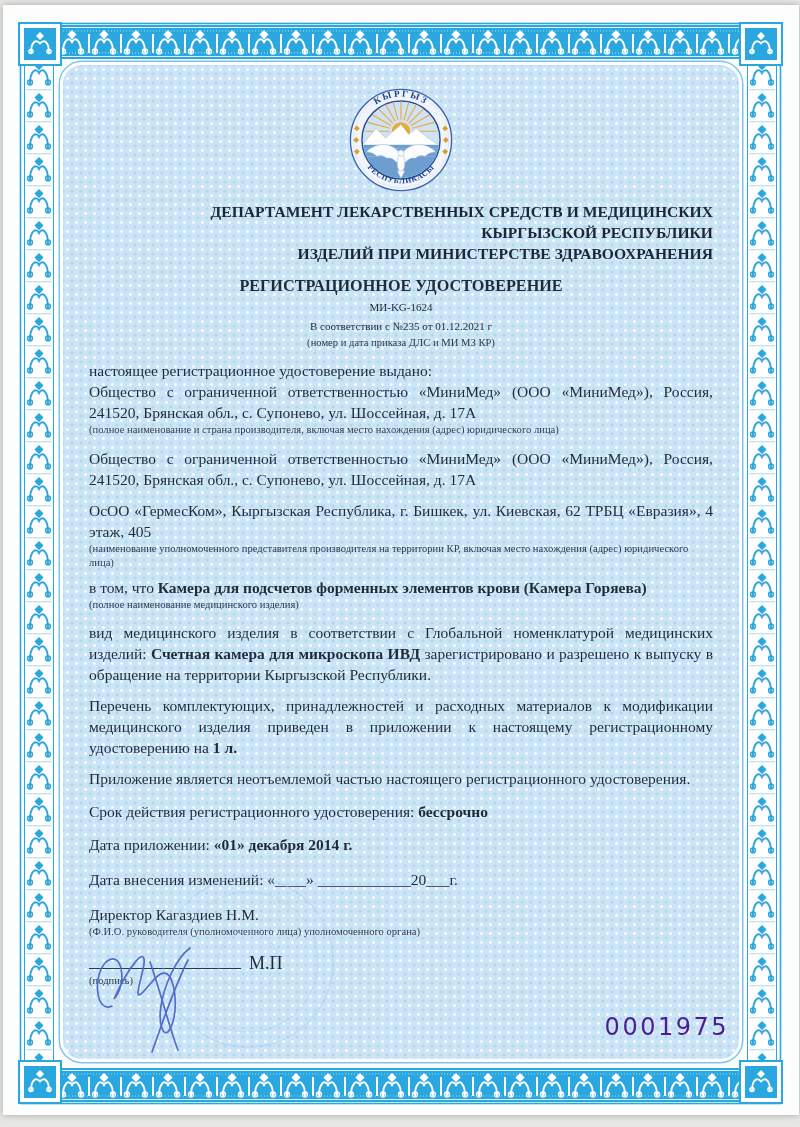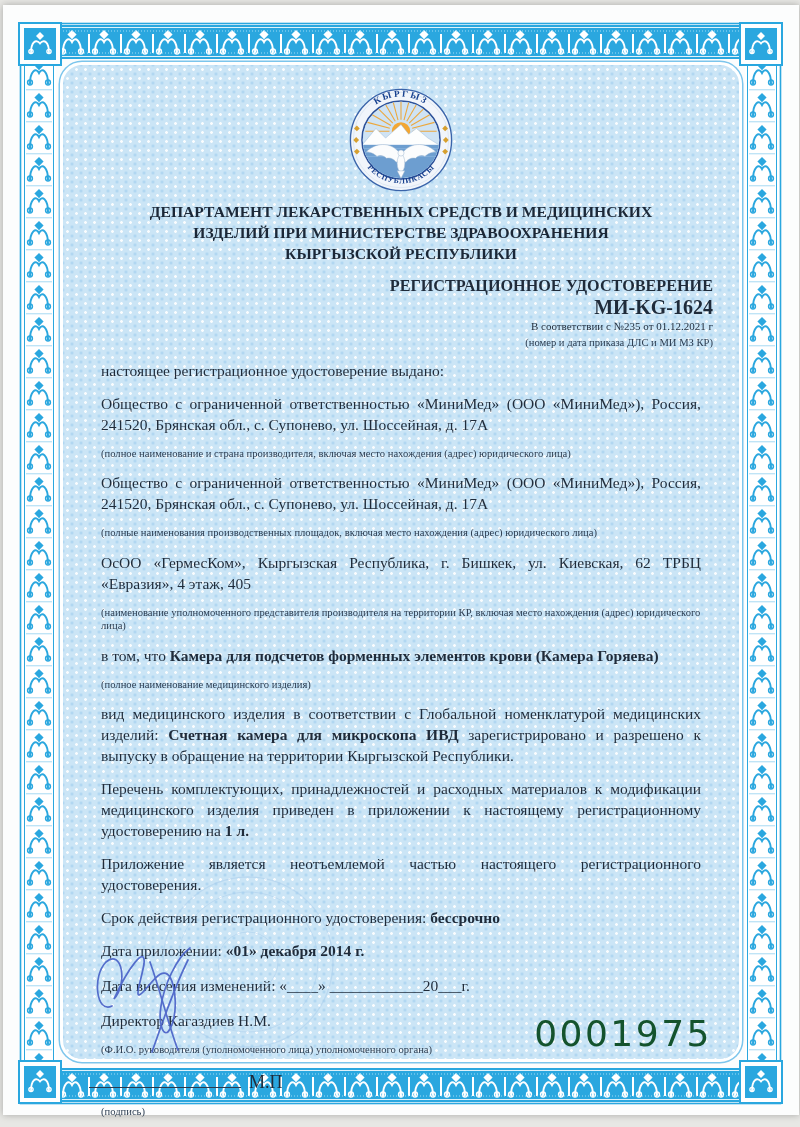--- a/index.html
+++ b/index.html
@@ -13,37 +13,37 @@
     border-radius:22px;border:3px solid #ffffff;
     box-shadow:0 0 0 1.5px #7cc5ec;
     background-color:#cbe5f6;
     background-image:
       radial-gradient(circle, rgba(255,255,255,.9) 1px, rgba(255,255,255,0) 1.7px),
       radial-gradient(circle, rgba(148,199,235,.55) 1px, rgba(255,255,255,0) 1.8px);
     background-size:9px 9px,9px 9px;background-position:0 0,4.5px 4.5px;
     padding:22px 26px 0;color:#1f2b3a;
   }
   .emblem-row{text-align:center;margin:0 0 4px}
-  .dept{font-weight:bold;text-align:center;font-size:15.6px;line-height:21px;color:#1b2737}
-  .docblock{text-align:right;margin-top:12px}
+  .dept{font-weight:bold;text-align:right;font-size:15.6px;line-height:21px;color:#1b2737}
+  .docblock{text-align:center;margin-top:12px}
   .doc-title{font-weight:bold;font-size:16.2px;line-height:21px}
-  .doc-num{font-weight:bold;font-size:20px;line-height:20px}
+  .doc-num{font-weight:normal;font-size:11px;line-height:20px}
   .doc-acc{font-size:11px;line-height:19px}
-  p{margin:12px}
+  p{margin:0}
   .body{font-size:15.5px;line-height:21px}
   .just{text-align:justify}
   .bold{font-weight:normal}
   b{font-weight:bold}
   .cap{font-size:10.6px;line-height:13.5px;color:#2b3c50}.mt8{margin-top:8px}.mt10{margin-top:10px}
   .mt12{margin-top:12px}.mt14{margin-top:14px}
   .sig-row{margin-top:14px;font-size:18px}
   .sig-line{display:inline-block;width:152px;height:16px;border-bottom:1.4px solid #2b3b4f;vertical-align:baseline}
   .mp{margin-left:8px}
-  .serial{position:absolute;right:88px;top:1013px;font-family:"DejaVu Sans","Liberation Sans",sans-serif;
-    font-size:36px;letter-spacing:2.5px;color:#14532d}
+  .serial{position:absolute;right:71px;top:1013px;font-family:"DejaVu Sans","Liberation Sans",sans-serif;
+    font-size:24px;letter-spacing:2.5px;color:#4c1d95}
 </style>
 </head>
 <body>
 
 <div class="stage">
   <div class="paper"></div>
 
   <svg class="frame" width="800" height="1127" viewBox="0 0 800 1127" aria-hidden="true">
     <defs>
       <pattern id="patH1" x="24" y="26" width="32" height="32" patternUnits="userSpaceOnUse">
@@ -180,38 +180,37 @@
           <textPath href="#arcT" startOffset="50%" text-anchor="middle">КЫРГЫЗ</textPath>
         </text>
         <text font-family="Liberation Serif, DejaVu Serif, serif" font-size="8" font-weight="bold" fill="#17418f" letter-spacing="0.8">
           <textPath href="#arcB" startOffset="50%" text-anchor="middle">РЕСПУБЛИКАСЫ</textPath>
         </text>
       </svg>
     </div>
 
     <div class="dept">
       <div>ДЕПАРТАМЕНТ ЛЕКАРСТВЕННЫХ СРЕДСТВ И МЕДИЦИНСКИХ</div>
+      <div>КЫРГЫЗСКОЙ РЕСПУБЛИКИ</div>
       <div>ИЗДЕЛИЙ ПРИ МИНИСТЕРСТВЕ ЗДРАВООХРАНЕНИЯ</div>
-      <div>КЫРГЫЗСКОЙ РЕСПУБЛИКИ</div>
     </div>
 
     <div class="docblock">
       <div class="doc-title">РЕГИСТРАЦИОННОЕ УДОСТОВЕРЕНИЕ</div>
       <div class="doc-num">МИ-KG-1624</div>
       <div class="doc-acc">В соответствии с №235 от 01.12.2021 г</div>
       <div class="cap">(номер и дата приказа ДЛС и МИ МЗ КР)</div>
     </div>
 
     <p class="body mt10">настоящее регистрационное удостоверение выдано:</p>
 
     <p class="body bold just">Общество с ограниченной ответственностью «МиниМед» (ООО «МиниМед»), Россия, 241520, Брянская обл., с. Супонево, ул. Шоссейная, д. 17А</p>
     <p class="cap">(полное наименование и страна производителя, включая место нахождения (адрес) юридического лица)</p>
 
     <p class="body bold just mt12">Общество с ограниченной ответственностью «МиниМед» (ООО «МиниМед»), Россия, 241520, Брянская обл., с. Супонево, ул. Шоссейная, д. 17А</p>
-    <p class="cap">(полные наименования производственных площадок, включая место нахождения (адрес) юридического лица)</p>
 
     <p class="body bold just mt10">ОсОО «ГермесКом», Кыргызская Республика, г. Бишкек, ул. Киевская, 62 ТРБЦ «Евразия», 4 этаж, 405</p>
     <p class="cap">(наименование уполномоченного представителя производителя на территории КР, включая место нахождения (адрес) юридического лица)</p>
 
     <p class="body mt8"><span>в том, что </span><b>Камера для подсчетов форменных элементов крови (Камера Горяева)</b></p>
     <p class="cap">(полное наименование медицинского изделия)</p>
 
 
     <p class="body just mt10"><span>вид медицинского изделия в соответствии с Глобальной номенклатурой медицинских изделий: </span><b>Счетная камера для микроскопа ИВД</b><span> зарегистрировано и разрешено к выпуску в обращение на территории Кыргызской Республики.</span></p>
 

